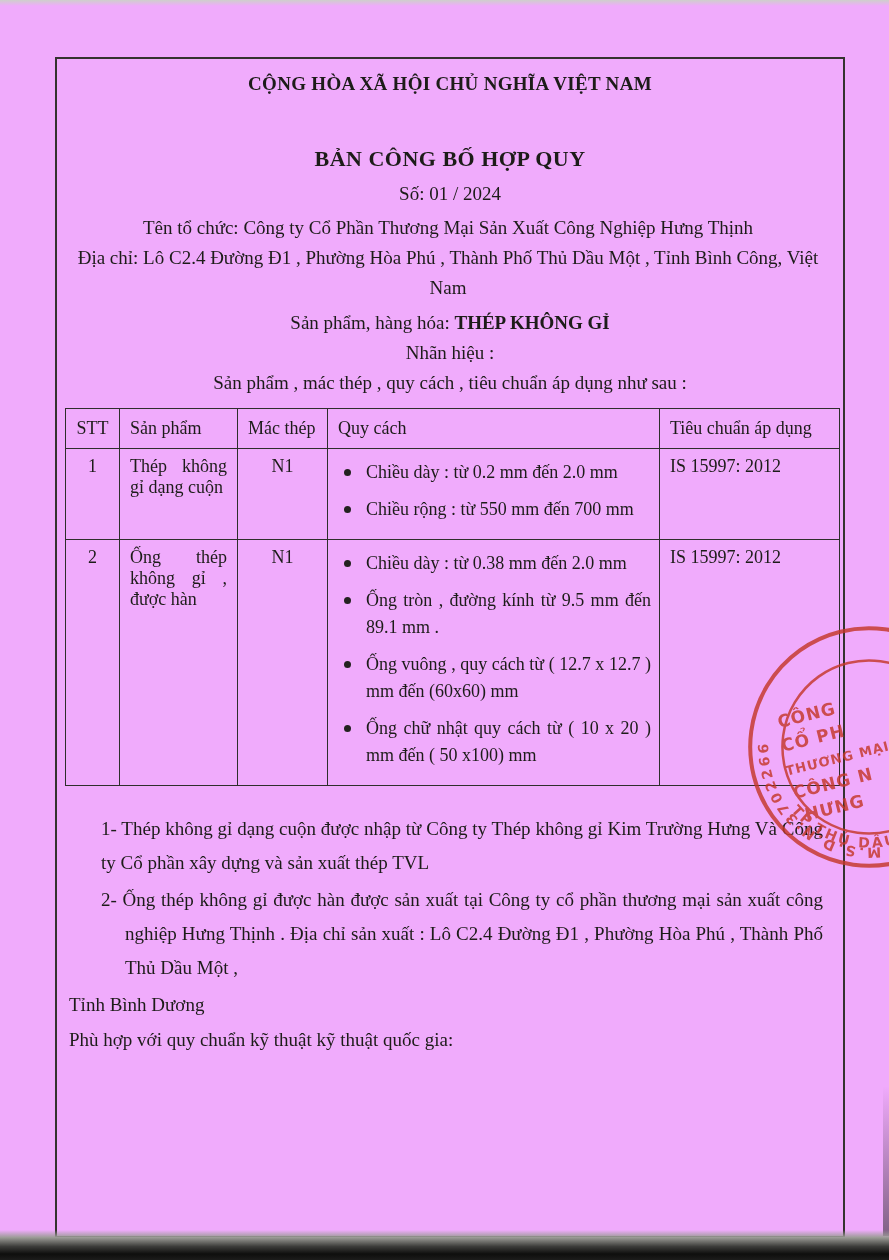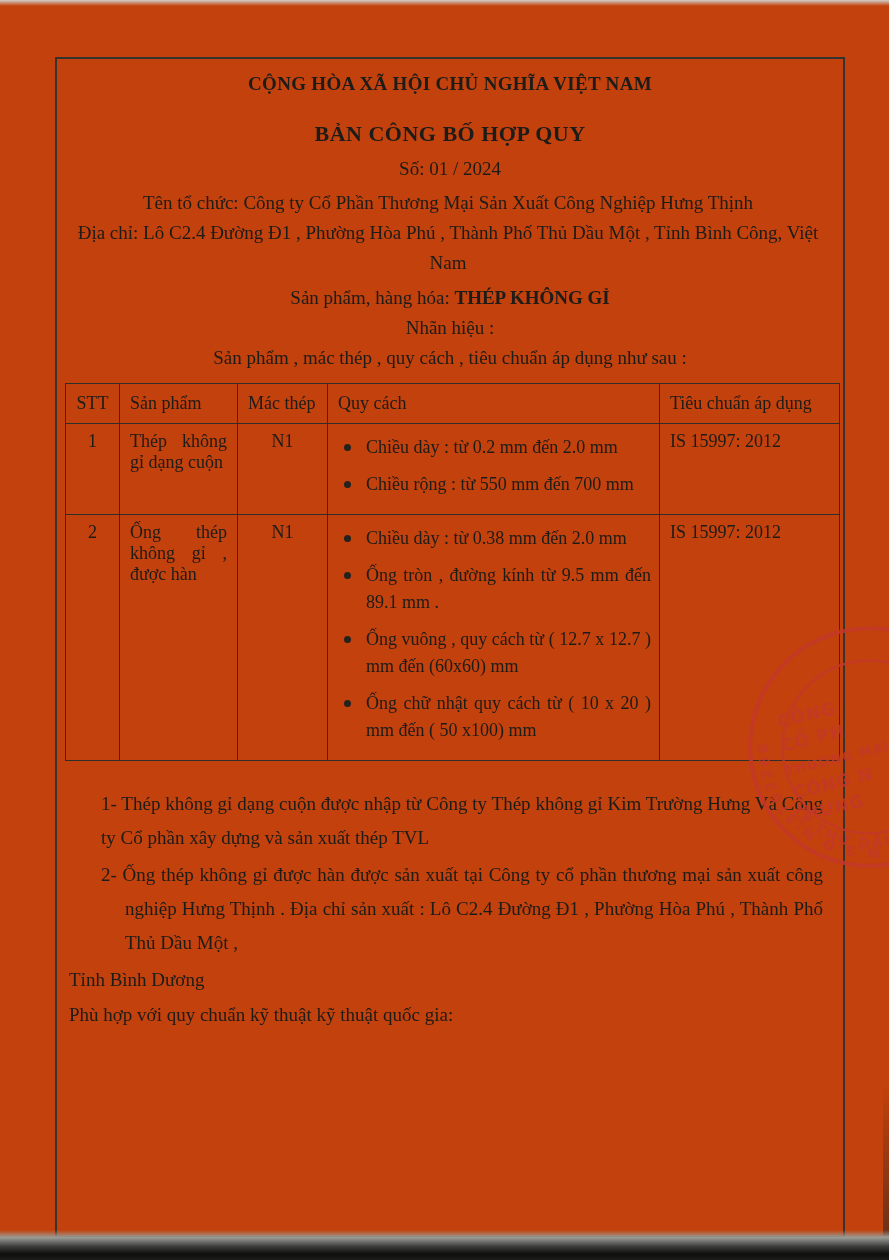--- a/index.html
+++ b/index.html
@@ -1,21 +1,21 @@
 <!DOCTYPE html>
 <html><head>
 <meta charset="utf-8">
 <style>
   * { box-sizing: border-box; }
   html, body { margin: 0; padding: 0; background: #e9e9e7; }
   .page {
     position: relative;
     width: 889px;
     height: 1260px;
-    background: #c2410c;
+    background: #f0abfc;
     overflow: hidden;
     font-family: "Liberation Serif", "DejaVu Serif", serif;
     color: #1d1c19;
   }
   .frame {
     position: absolute;
     left: 55px; top: 57px;
     width: 790px; height: 1181px;
     border: 2px solid #35332f;
     padding: 10px 8px 0 8px;
@@ -24,21 +24,21 @@
   .head { text-align: center; padding-top: 4px; }
   .nat { font-weight: bold; font-size: 19px; letter-spacing: .3px; }
   .motto {
     display: inline-block;
     font-weight: bold;
     font-size: 18px;
     margin-top: 4px;
     padding: 0 10px 3px 18px;
     border-bottom: 2px solid #2b2a27;
   }
-  .doc-title { text-align: center; font-weight: bold; font-size: 22px; letter-spacing: .5px; margin-top: 8px; }
+  .doc-title { text-align: center; font-weight: bold; font-size: 22px; letter-spacing: .5px; margin-top: 33px; }
   .doc-no { text-align: center; font-size: 19px; margin-top: 11px; }
   .body-text { margin-top: 8px; }
   .para { font-size: 19px; line-height: 30px; margin: 0 16px 0 12px; text-align: center; }
   .gap-top { margin-top: 5px; }
   .indent { margin-left: 16px; }
   .spec-table {
     width: 774px;
     border-collapse: collapse;
     margin-top: 10px;
     font-size: 18px;

